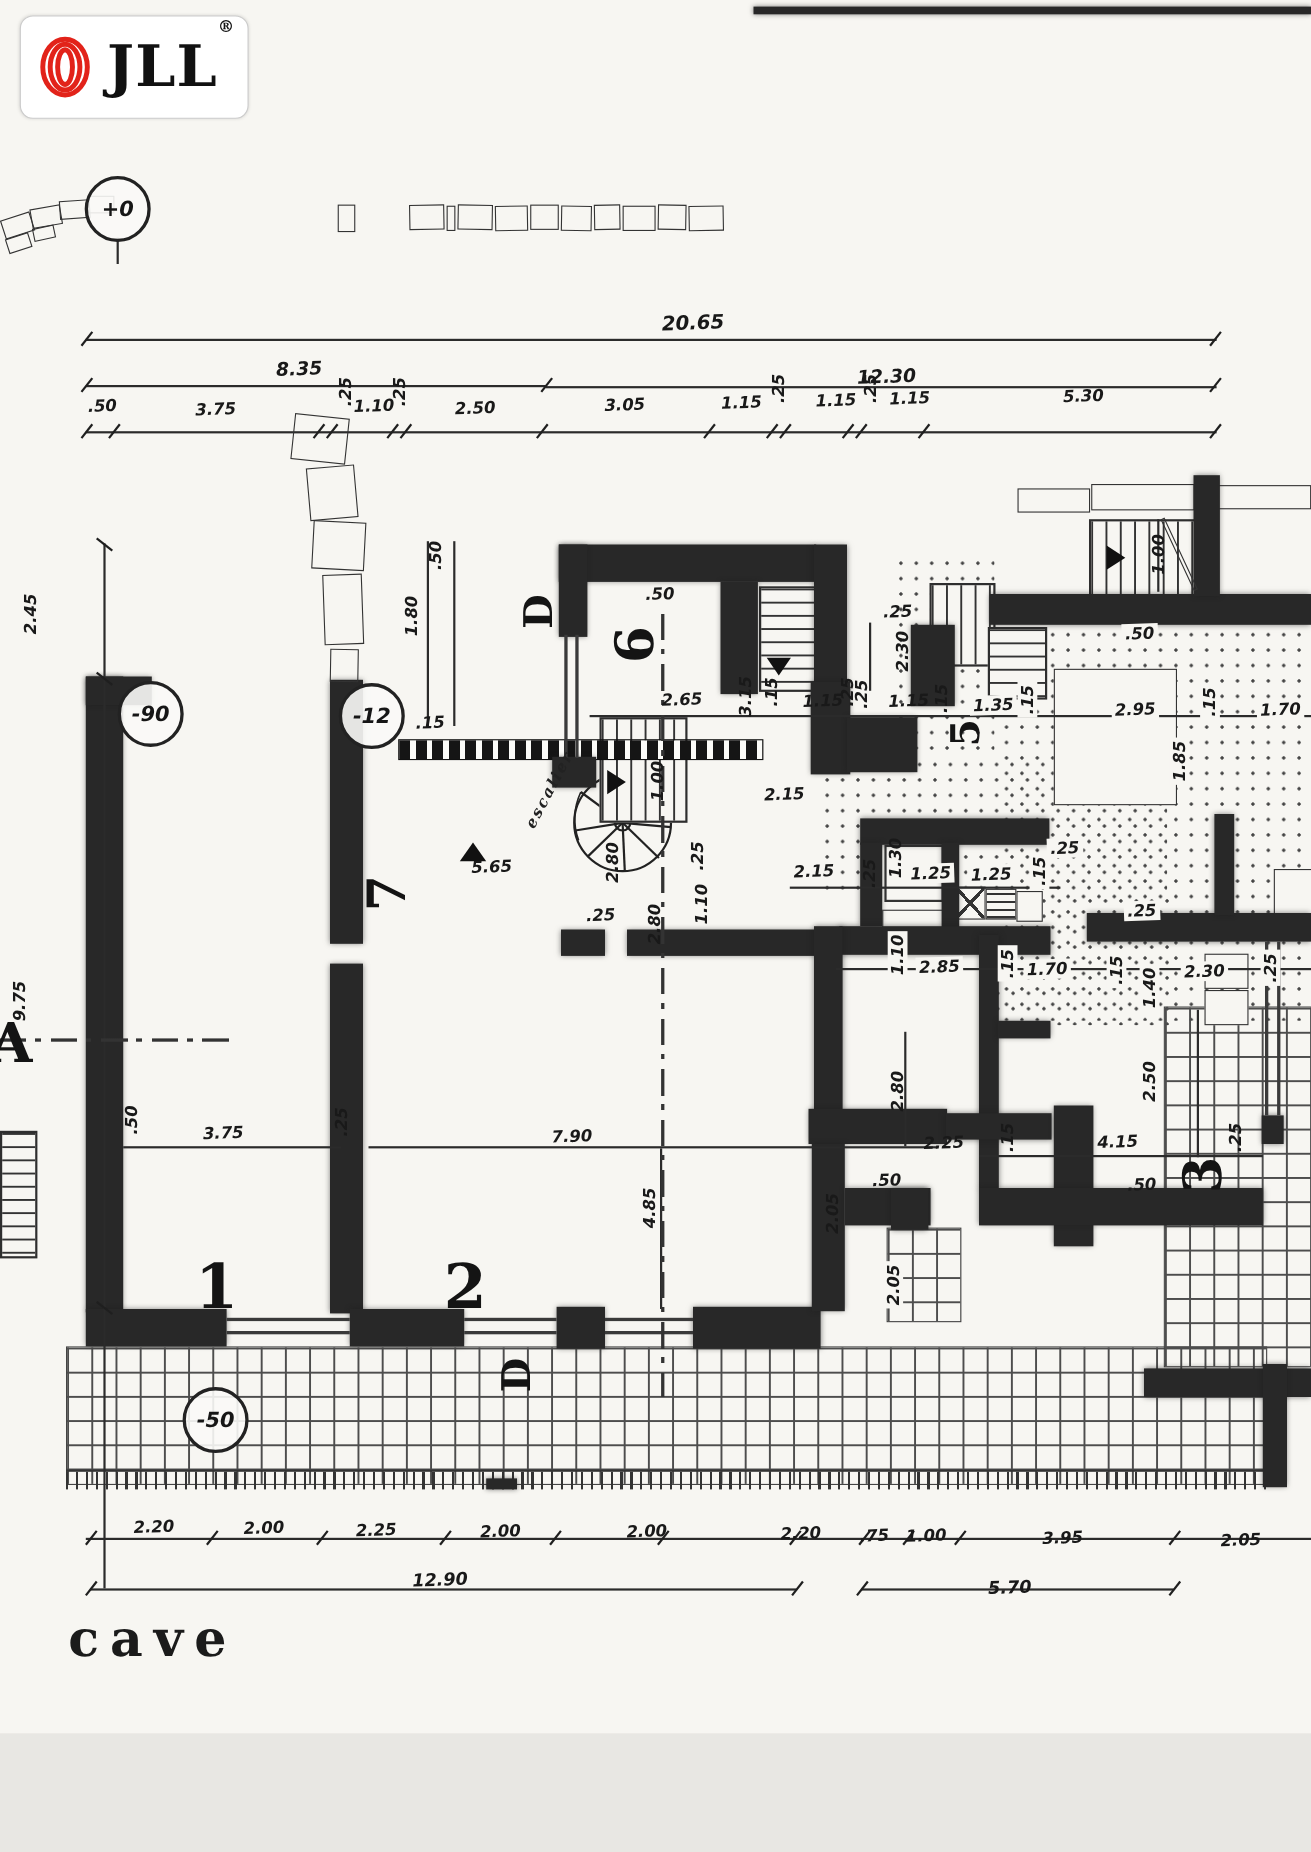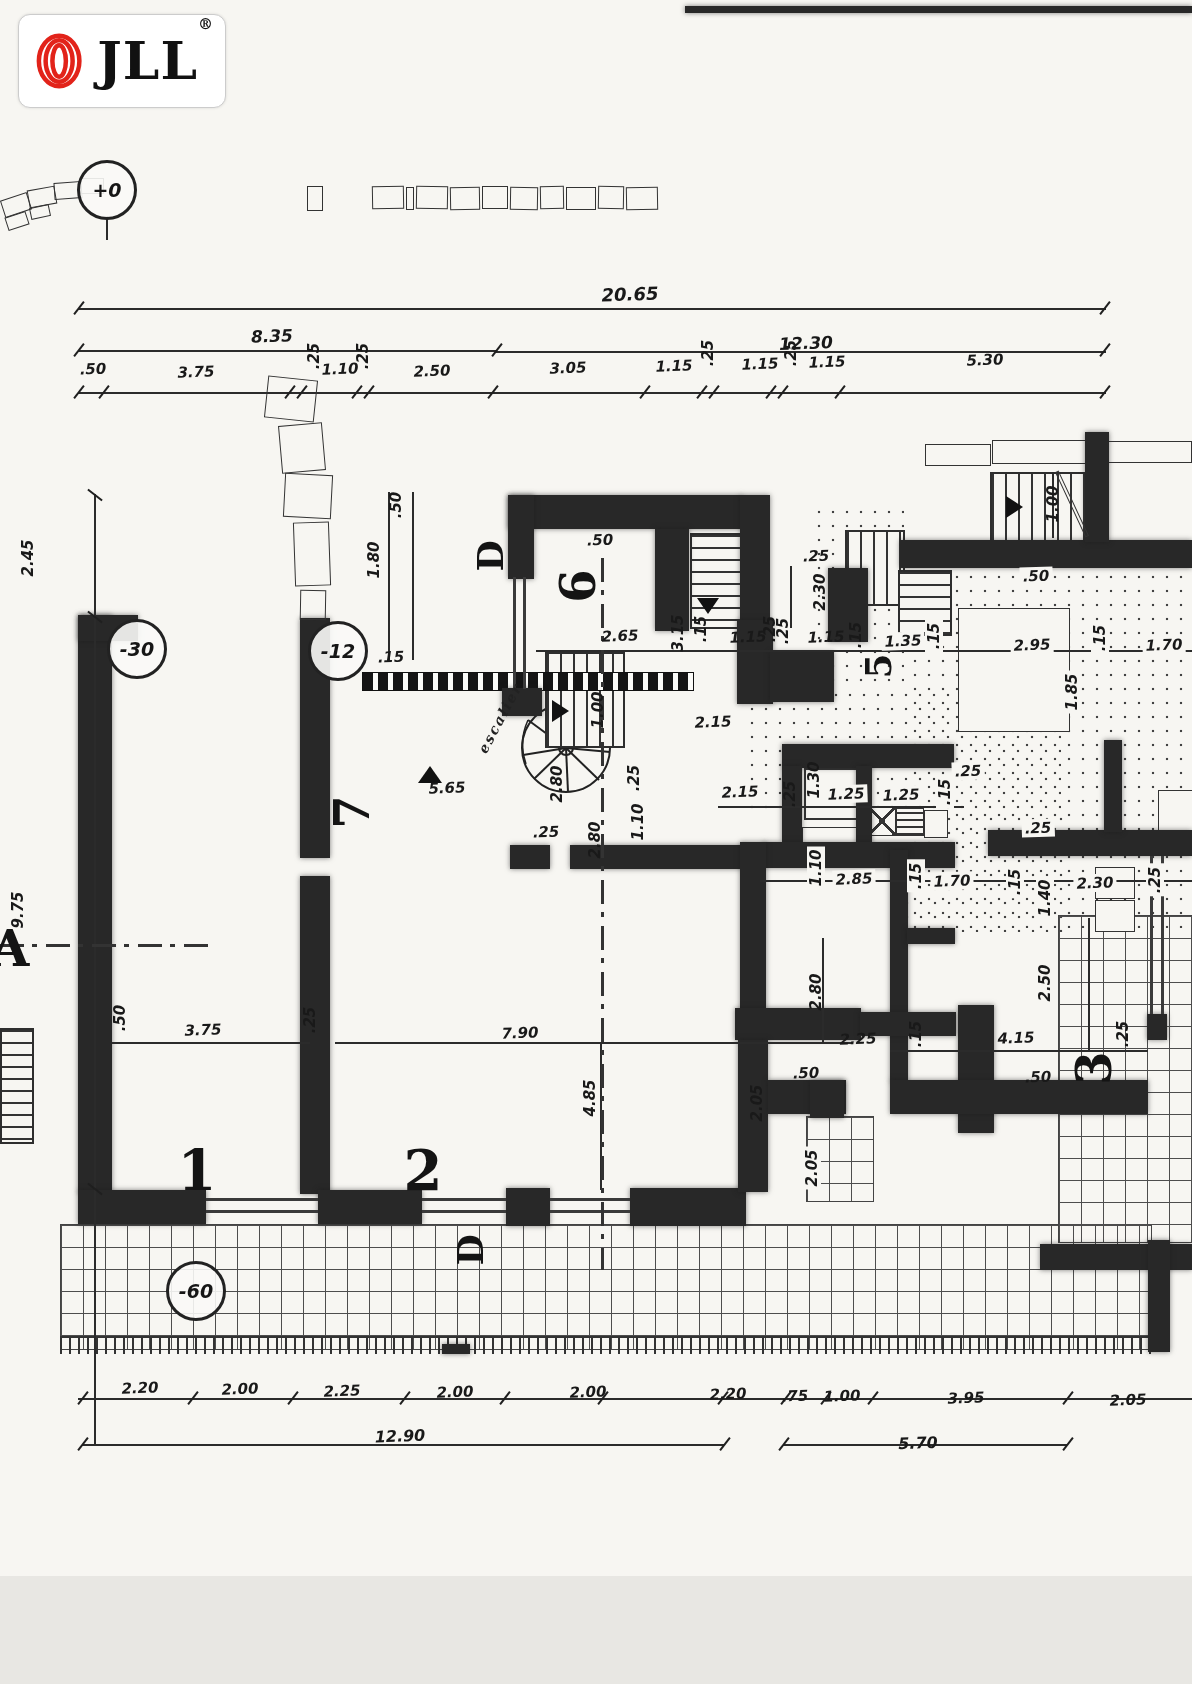--- a/index.html
+++ b/index.html
@@ -66,20 +66,21 @@
         <ellipse cx="50" cy="50" rx="12" ry="28" stroke-width="8"></ellipse>
         <ellipse cx="50" cy="50" rx="24" ry="37" stroke-width="8"></ellipse>
         <ellipse cx="50" cy="50" rx="36" ry="45" stroke-width="8"></ellipse>
       </g>
     </svg>
     <div>
       <span id="logo-text">JLL</span><span id="logo-reg">®</span>
     </div>
   </div>
 
+  <div id="plan-title">cave</div>
 
   <svg class="abs" style="left:498px;top:690px;" width="136" height="118" viewBox="0 0 136 118">
     <g fill="none" stroke="#222" stroke-width="2">
       <circle cx="68" cy="58" r="44"></circle>
       <circle cx="68" cy="58" r="7"></circle>
       <line x1="68" y1="58" x2="68" y2="14"></line>
       <line x1="68" y1="58" x2="109" y2="40"></line>
       <line x1="68" y1="58" x2="112" y2="62"></line>
       <line x1="68" y1="58" x2="101" y2="90"></line>
       <line x1="68" y1="58" x2="70" y2="102"></line>
@@ -355,17 +356,17 @@
       <div class="room" style="left: 423px; top: 1170px; font-size: 56px;">2</div>
       <div class="room r" style="left: 1094px; top: 1068px; font-size: 48px;">3</div>
       <div class="room r" style="left: 878px; top: 666px; font-size: 36px;">5</div>
       <div class="room r" style="left: 578px; top: 586px; font-size: 48px;">6</div>
       <div class="room r" style="left: 352px; top: 812px; font-size: 48px;">7</div>
       <div class="room" style="left: 10px; top: 948px; font-size: 50px;">A</div>
       <div class="room r" style="left: 490px; top: 556px; font-size: 36px;">D</div>
       <div class="room r" style="left: 470px; top: 1250px; font-size: 36px;">D</div>
       <div class="ann" style="left: 500px; top: 718px; transform: translate(-50%, -50%) rotate(-62deg);">escalier</div>
       <div class="circ" style="left: 107px; top: 190px;">+0</div>
-      <div class="circ" style="left: 137px; top: 649px;">-30</div>
+      <div class="circ" style="left: 137px; top: 649px;">-90</div>
       <div class="circ" style="left: 338px; top: 651px;">-12</div>
-      <div class="circ" style="left: 196px; top: 1291px;">-60</div>
+      <div class="circ" style="left: 196px; top: 1291px;">-50</div>
     </div>
 </div>
 
 </body></html>

